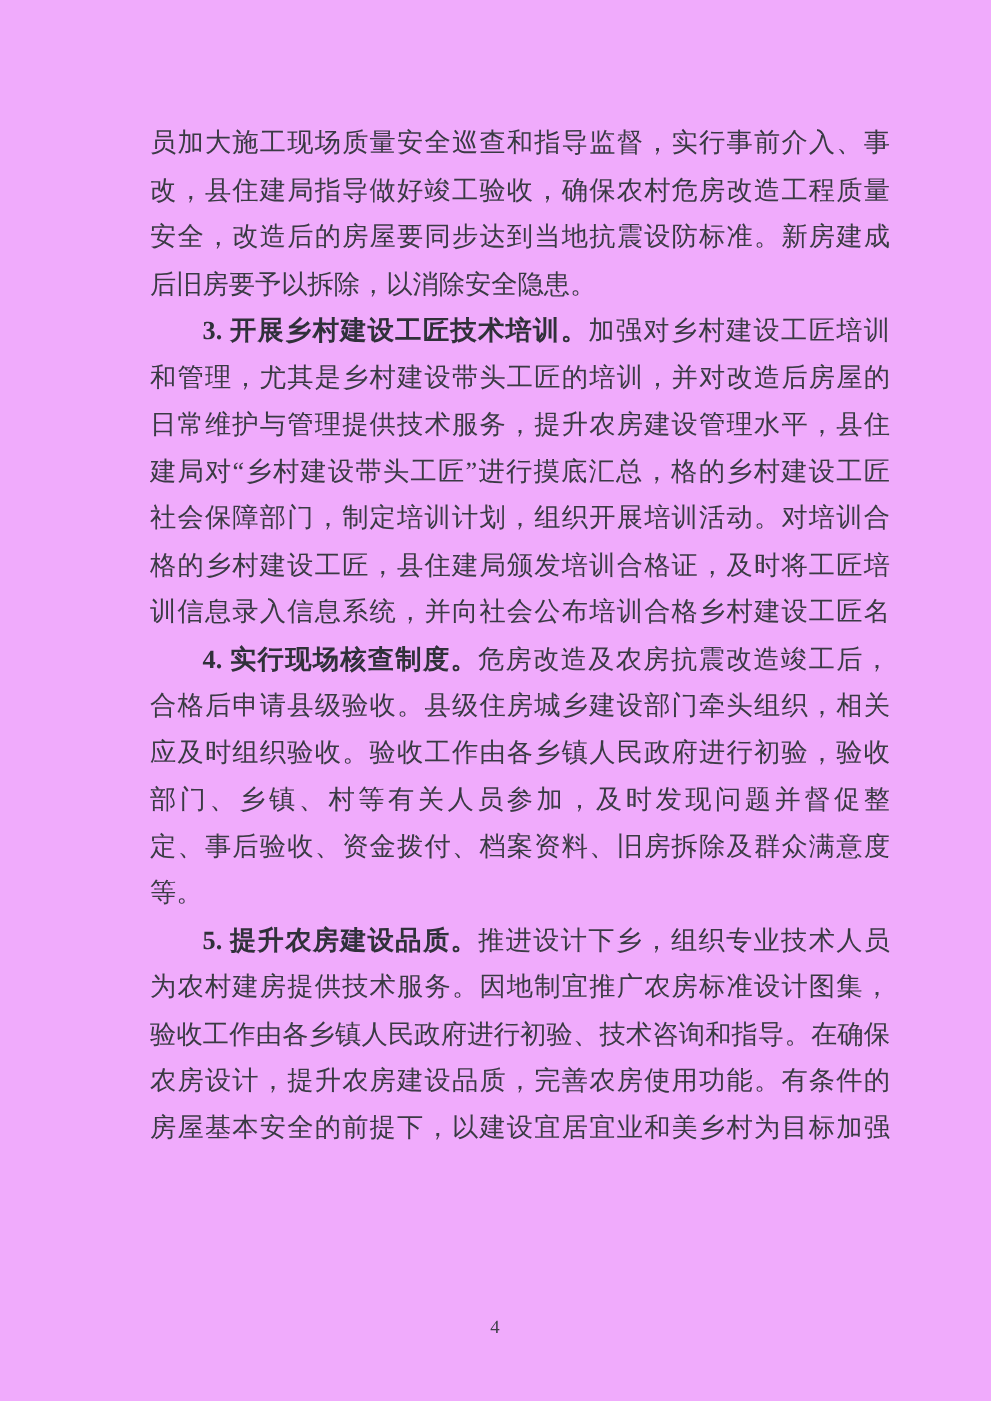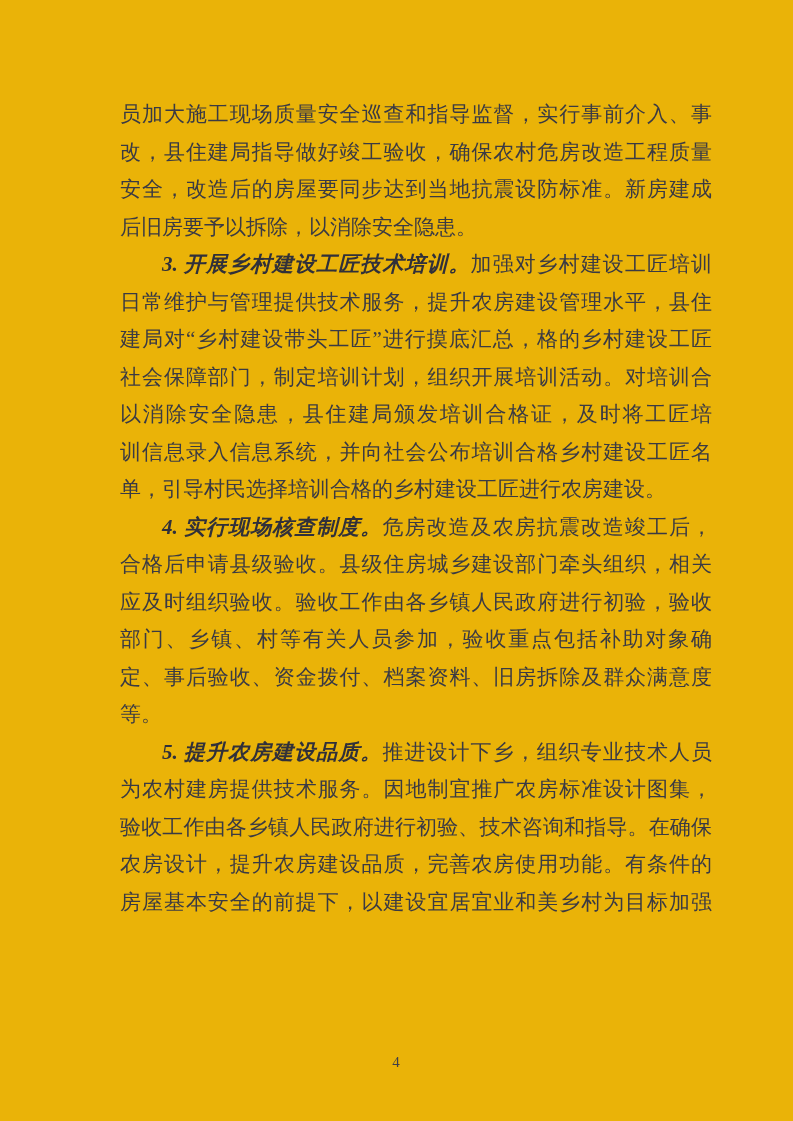--- a/index.html
+++ b/index.html
@@ -4,21 +4,21 @@
 <style>
   html, body {
     margin: 0;
     padding: 0;
     background: #ffffff;
   }
   .page {
     position: relative;
     width: 793px;
     height: 1121px;
-    background: #eab308;
+    background: #f0abfc;
     overflow: hidden;
     font-family: "Liberation Serif", "DejaVu Serif", serif;
   }
   .doc-body {
     position: absolute;
     left: 120px;
     top: 96px;
     width: 592px;
     color: #3a3a44;
     font-size: 21px;
@@ -32,21 +32,21 @@
     overflow: hidden;
     white-space: nowrap;
   }
   .line.j {
     text-align-last: justify;
     text-justify: inter-character;
     white-space: normal;
   }
   .line.ind { padding-left: 42px; }
   .seg { font-weight: 400; }
-  .seg.bold { font-weight: 700; color: #30303a; font-style: italic; }
+  .seg.bold { font-weight: 700; color: #30303a; }
   .page-number {
     position: absolute;
     left: 0;
     top: 1054px;
     width: 100%;
     text-align: center;
     font-size: 15px;
     color: #3f3f49;
     letter-spacing: 1px;
   }
@@ -57,32 +57,32 @@
 <div class="page">
   <div class="doc-body">
       <div class="paragraph">
         <div class="line j"><span class="seg">员加大施工现场质量安全巡查和指导监督，实行事前介入、事</span></div>
         <div class="line j"><span class="seg">改，县住建局指导做好竣工验收，确保农村危房改造工程质量</span></div>
         <div class="line j"><span class="seg">安全，改造后的房屋要同步达到当地抗震设防标准。新房建成</span></div>
         <div class="line"><span class="seg">后旧房要予以拆除，以消除安全隐患。</span></div>
       </div>
       <div class="paragraph">
         <div class="line j ind"><span class="seg bold">3. 开展乡村建设工匠技术培训。</span><span class="seg">加强对乡村建设工匠培训</span></div>
+        <div class="line j"><span class="seg">和管理，尤其是乡村建设带头工匠的培训，并对改造后房屋的</span></div>
         <div class="line j"><span class="seg">日常维护与管理提供技术服务，提升农房建设管理水平，县住</span></div>
         <div class="line j"><span class="seg">建局对“乡村建设带头工匠”进行摸底汇总，格的乡村建设工匠</span></div>
         <div class="line j"><span class="seg">社会保障部门，制定培训计划，组织开展培训活动。对培训合</span></div>
-        <div class="line j"><span class="seg">以消除安全隐患，县住建局颁发培训合格证，及时将工匠培</span></div>
+        <div class="line j"><span class="seg">格的乡村建设工匠，县住建局颁发培训合格证，及时将工匠培</span></div>
         <div class="line j"><span class="seg">训信息录入信息系统，并向社会公布培训合格乡村建设工匠名</span></div>
-        <div class="line"><span class="seg">单，引导村民选择培训合格的乡村建设工匠进行农房建设。</span></div>
       </div>
       <div class="paragraph">
         <div class="line j ind"><span class="seg bold">4. 实行现场核查制度。</span><span class="seg">危房改造及农房抗震改造竣工后，</span></div>
         <div class="line j"><span class="seg">合格后申请县级验收。县级住房城乡建设部门牵头组织，相关</span></div>
         <div class="line j"><span class="seg">应及时组织验收。验收工作由各乡镇人民政府进行初验，验收</span></div>
-        <div class="line j"><span class="seg">部门、乡镇、村等有关人员参加，验收重点包括补助对象确</span></div>
+        <div class="line j"><span class="seg">部门、乡镇、村等有关人员参加，及时发现问题并督促整</span></div>
         <div class="line j"><span class="seg">定、事后验收、资金拨付、档案资料、旧房拆除及群众满意度</span></div>
         <div class="line"><span class="seg">等。</span></div>
       </div>
       <div class="paragraph">
         <div class="line j ind"><span class="seg bold">5. 提升农房建设品质。</span><span class="seg">推进设计下乡，组织专业技术人员</span></div>
         <div class="line j"><span class="seg">为农村建房提供技术服务。因地制宜推广农房标准设计图集，</span></div>
         <div class="line j"><span class="seg">验收工作由各乡镇人民政府进行初验、技术咨询和指导。在确保</span></div>
         <div class="line j"><span class="seg">农房设计，提升农房建设品质，完善农房使用功能。有条件的</span></div>
         <div class="line j"><span class="seg">房屋基本安全的前提下，以建设宜居宜业和美乡村为目标加强</span></div>
       </div>

